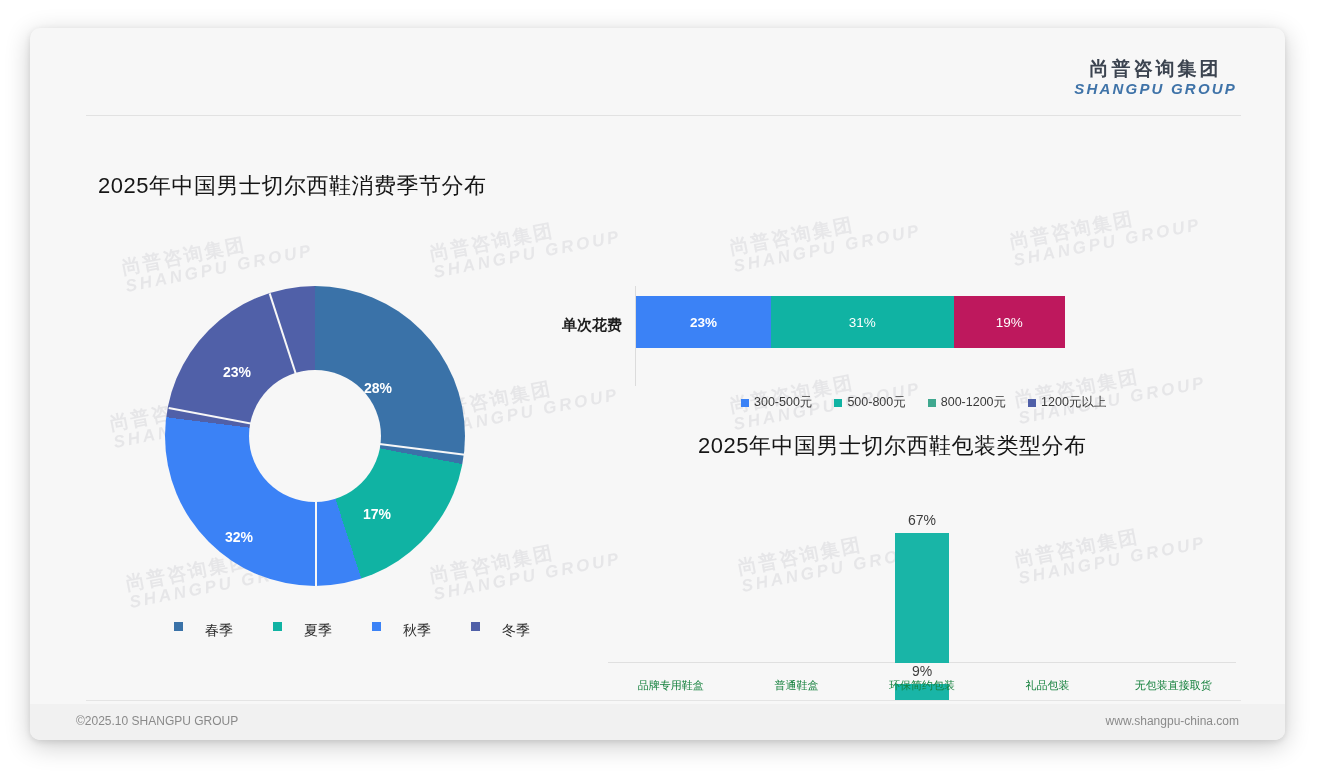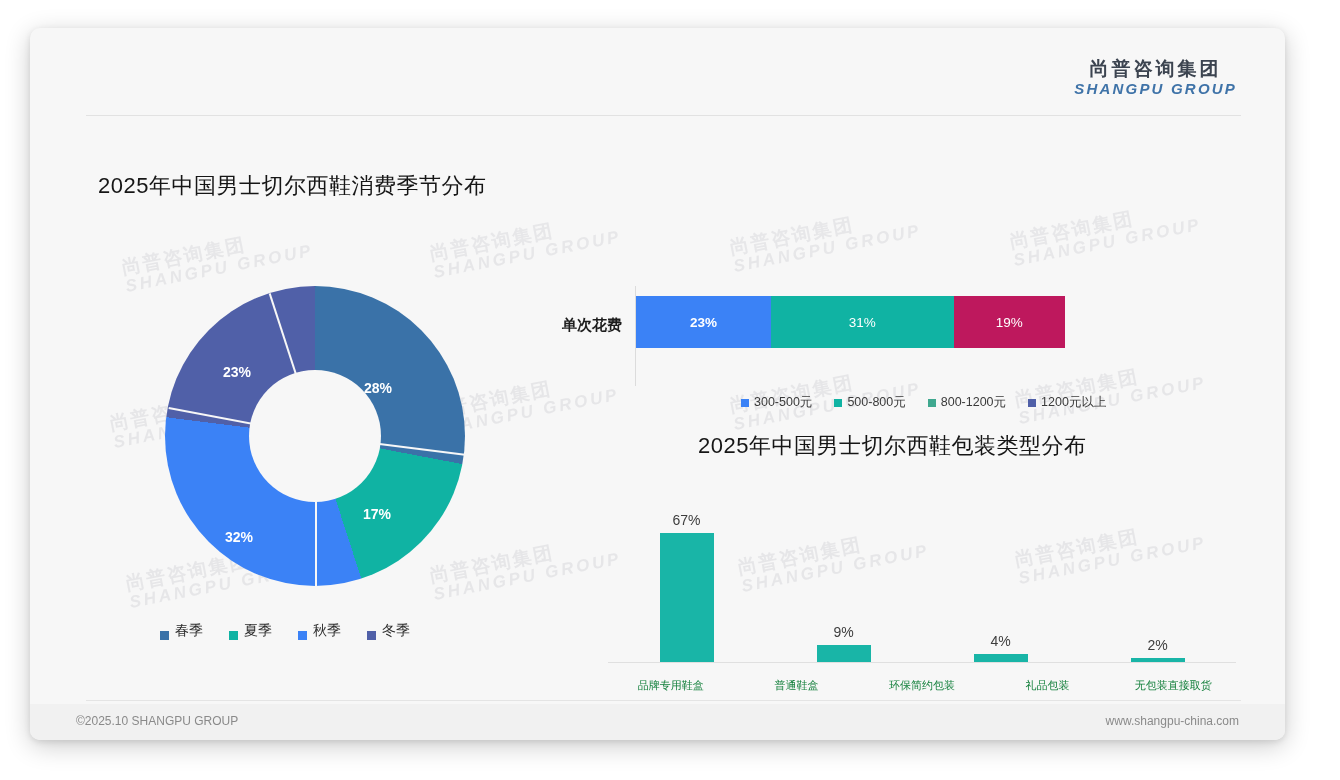--- a/index.html
+++ b/index.html
@@ -48,36 +48,36 @@
   
   .donut-wrap{position:absolute;left:120px;top:258px;width:330px;height:330px;z-index:3;}
   .donut{width:300px;height:300px;border-radius:50%;position:relative;margin:0 auto;}
   .donut .hole{
     position:absolute;left:50%;top:50%;width:132px;height:132px;margin:-66px 0 0 -66px;
     border-radius:50%;background:#f7f7f7;
   }
   .dlabel{position:absolute;color:#fff;font-size:14px;font-weight:bold;z-index:4;}
   .sep{position:absolute;left:50%;top:50%;width:2px;height:150px;background:#f7f7f7;transform-origin:50% 0;}
   .legend{position:absolute;left:130px;top:594px;display:flex;gap:26px;z-index:3;align-items:center;}
-  .legend .li{display:flex;align-items:flex-end;gap:6px;font-size:14px;color:#2d2d2d;}
+  .legend .li{display:flex;align-items:flex-start;gap:22px;font-size:14px;color:#2d2d2d;margin-left:14px;}
   .legend .sw{width:9px;height:9px;display:inline-block;}
   
   .stack-wrap{position:absolute;left:500px;top:258px;width:700px;height:120px;z-index:3;}
   .stack-axis{position:absolute;left:105px;top:0;width:1px;height:100px;background:#dcdcdc;}
   .stack-cat{position:absolute;left:0;top:30px;width:92px;text-align:right;font-size:15px;font-weight:bold;color:#1d1d1d;}
   .stack-bar{position:absolute;left:106px;top:10px;height:52px;width:588px;display:flex;}
   .seg{display:flex;align-items:center;justify-content:center;color:#fff;font-size:13.5px;}
   .seg.b{font-weight:bold;}
   .stack-legend{position:absolute;left:211px;top:108px;display:flex;gap:22px;align-items:center;}
   .stack-legend .li{display:flex;align-items:center;gap:5px;font-size:12.5px;color:#3a3a3a;}
   .stack-legend .sw{width:8px;height:8px;display:inline-block;}
   
   .bars-wrap{position:absolute;left:560px;top:468px;width:660px;height:205px;z-index:3;}
   .bars-base{position:absolute;left:18px;bottom:38px;width:628px;height:1px;background:#e0e0e0;}
-  .bars-row{position:absolute;left:18px;bottom:39px;width:628px;height:150px;display:flex;}
+  .bars-row{position:absolute;left:18px;bottom:39px;width:628px;height:150px;display:flex;flex-direction:column;}
   .bcol{flex:1;display:flex;flex-direction:column;justify-content:flex-end;align-items:center;position:relative;}
   .bval{font-size:14px;color:#3d3d3d;margin-bottom:5px;}
   .bfill{width:54px;background:#19b5a7;}
   .bcats{position:absolute;left:18px;bottom:8px;width:628px;display:flex;}
   .bcat{flex:1;text-align:center;font-size:11px;color:#15803d;margin-top:28px;}
   
   .note-rule{position:absolute;left:56px;top:672px;width:1155px;height:1px;background:#e4e4e4;z-index:3;}
   .note{position:absolute;left:110px;top:684px;font-size:12px;color:#6b6b6b;z-index:3;}
   .footer{position:absolute;left:0;bottom:0;width:100%;height:36px;background:#f1f1f1;z-index:3;}
   .footer .cp{position:absolute;left:46px;top:10px;font-size:12px;color:#8a8a8a;}

